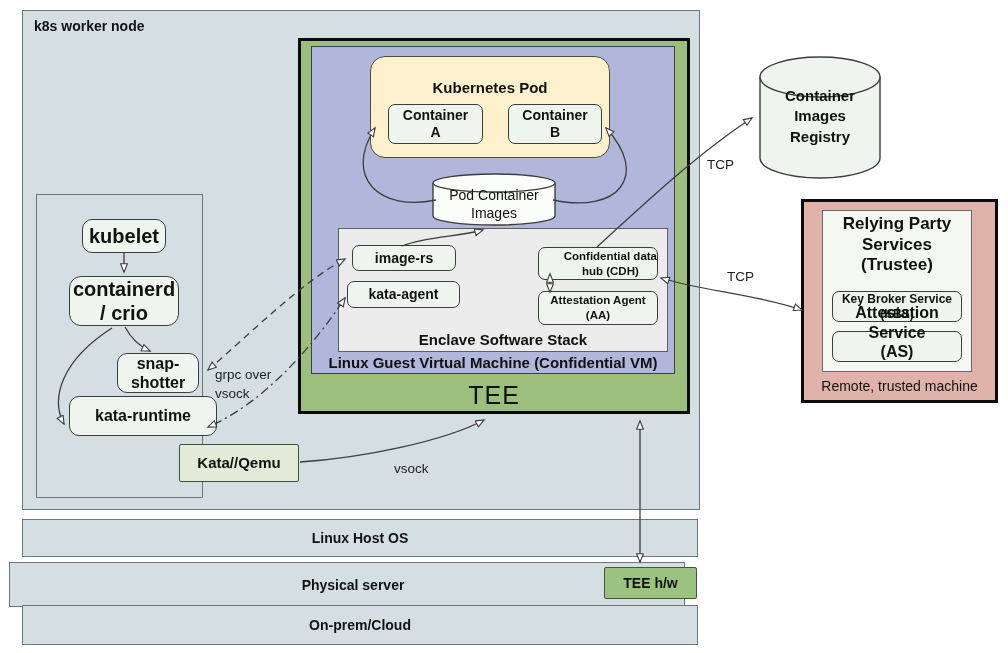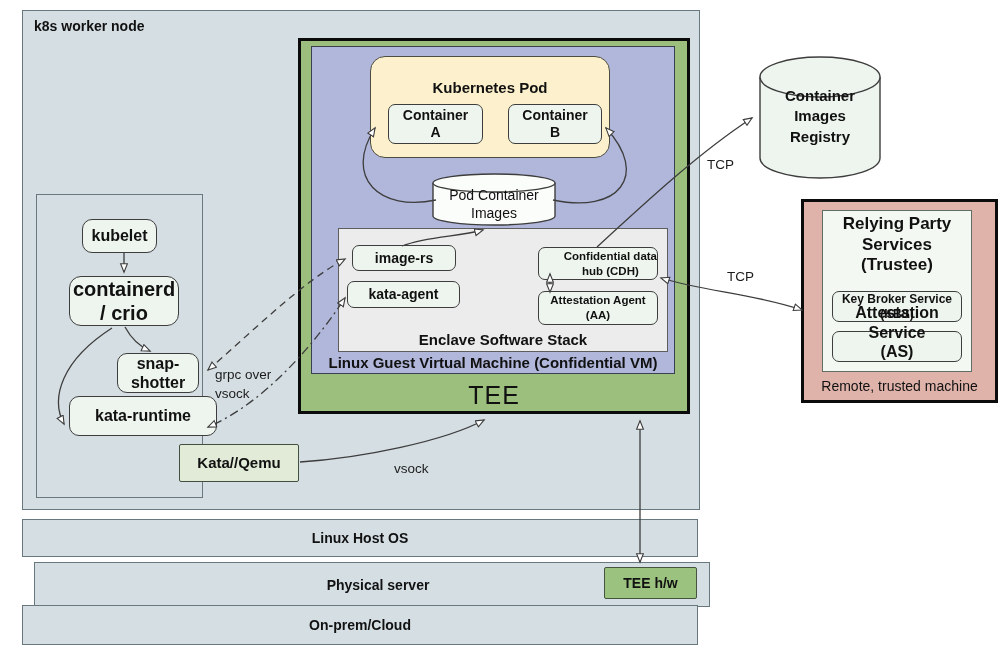--- a/index.html
+++ b/index.html
@@ -44,21 +44,21 @@
 <body>
 
 <div class="stage">
 
   <div class="abs worker" style="left:22px;top:10px;width:678px;height:500px;">
     <div class="worker-title">k8s worker node</div>
   </div>
 
   <div class="abs group" style="left:36px;top:194px;width:167px;height:304px;"></div>
 
-  <div class="abs node" style="left:82px;top:219px;width:75px;height:34px;font-size:16px;">
+  <div class="abs node" style="left:82px;top:219px;width:84px;height:34px;font-size:20px;">
     <span class="lbl">kubelet</span>
   </div>
   <div class="abs node" style="left:69px;top:276px;width:110px;height:50px;font-size:20px;border-radius:12px;">
     <span class="lbl">containerd
 / crio</span>
   </div>
   <div class="abs node" style="left:117px;top:353px;width:82px;height:40px;font-size:16px;">
     <span class="lbl">snap-
 shotter</span>
   </div>
@@ -115,21 +115,21 @@
     <span class="lbl">Key Broker Service
 (KBS)</span>
   </div>
   <div class="abs node r7" style="left:832px;top:331px;width:130px;height:31px;font-size:16px;align-items:flex-end;">
     <span class="lbl">Attestation Service
 (AS)</span>
   </div>
   <div class="abs ctr" style="left:801px;top:377px;width:197px;height:18px;font-size:14px;">Remote, trusted machine</div>
 
   <div class="abs bar ctr b14" style="left:22px;top:519px;width:676px;height:38px;">Linux Host OS</div>
-  <div class="abs bar" style="left:34px;top:562px;width:676px;height:45px;padding-left:12px;">
+  <div class="abs bar" style="left:9px;top:562px;width:676px;height:45px;padding-left:12px;">
     <div class="ctr b14" style="width:100%;height:100%;">Physical server</div>
   </div>
   <div class="abs teehw ctr b14" style="left:604px;top:567px;width:93px;height:32px;">TEE h/w</div>
   <div class="abs bar ctr b14" style="left:22px;top:605px;width:676px;height:40px;">On-prem/Cloud</div>
 
   <svg class="overlay" width="1008" height="653" viewBox="0 0 1008 653">
     <defs>
       <marker id="ah" markerUnits="userSpaceOnUse" markerWidth="12" markerHeight="10" refX="9" refY="4" orient="auto-start-reverse">
         <path d="M0.8,0.6 L9.2,4 L0.8,7.4 Z" fill="#ffffff" stroke="#3d3d3d" stroke-width="1.1"></path>
       </marker>

